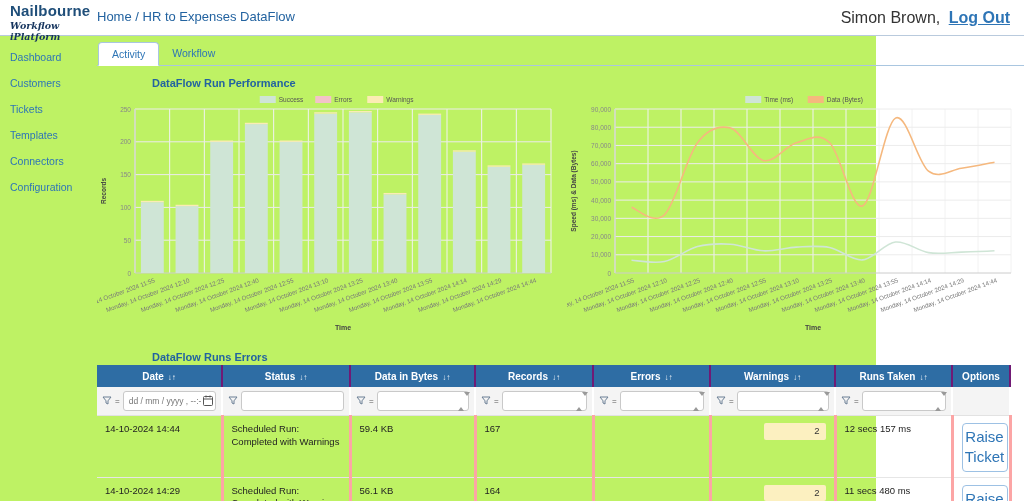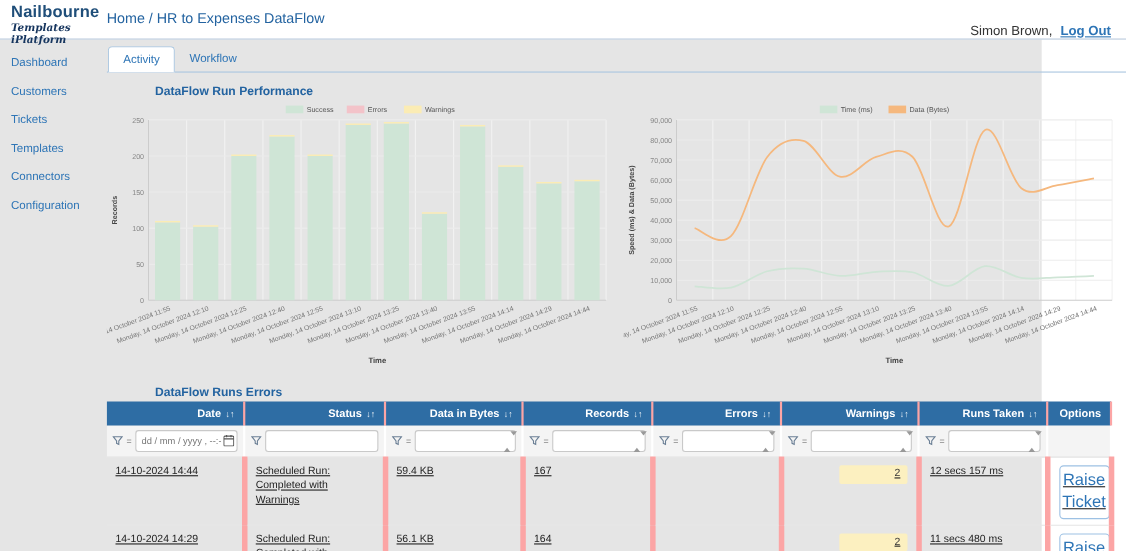--- a/index.html
+++ b/index.html
@@ -1,87 +1,87 @@
 <!DOCTYPE html>
 <html><head>
 <meta charset="utf-8">
 <style>
   * { margin:0; padding:0; box-sizing:border-box; }
   html,body { width:1024px; height:501px; overflow:hidden; background:#fff;
     font-family:"Liberation Sans", sans-serif; }
-  .app { position:relative; width:947px; height:501px; background:#e5e5e5; }
+  .app { position:relative; width:876px; height:501px; background:#bef264; }
 
   
   .top-header { position:absolute; left:0; top:0; width:1024px; height:36px;
     border-bottom:1px solid #b9cadd; background:#fff; }
   .brand { position:absolute; left:10px; top:2px; width:86px; }
   .brand-name { font-size:15px; font-weight:bold; color:#1f4e79; letter-spacing:.2px; }
   .brand-tagline { font-family:"DejaVu Serif", serif; font-style:italic; font-weight:bold;
     font-size:9.5px; color:#16355e; margin-top:1px; }
   .page-title { position:absolute; left:97px; top:0; line-height:34px;
     font-size:13px; font-weight:normal; color:#2363a0; }
-  .user-area { position:absolute; right:14px; top:10px; line-height:36px; font-size:12px; color:#333; }
+  .user-area { position:absolute; right:14px; top:0; line-height:36px; font-size:16px; color:#333; }
   .user-area a { color:#2e75b6; font-weight:bold; text-decoration:underline; margin-left:4px; cursor:pointer; }
 
   
   .sidebar { position:absolute; left:0; top:36px; width:97px; padding:15px 0 0 10px; }
   .side-item { display:block; font-size:10.5px; color:#2e75b6; text-decoration:none;
     margin-bottom:14px; cursor:pointer; }
 
   
   .main { position:absolute; left:97px; top:36px; width:927px; height:465px; overflow:hidden; }
 
   .tabs { display:flex; border-bottom:1px solid #a9c6e0; margin-top:6px; padding-left:1px; }
   .tab { font-size:10.5px; color:#2e75b6; padding:5px 13px; cursor:pointer; }
   .tab.active { border:1px solid #a9c6e0; border-bottom:1px solid #fff; border-radius:4px 4px 0 0;
     margin-bottom:-1px; background:#fff; }
 
-  .section-title { font-size:11px; font-weight:bold; color:#2363a0; margin:11px 0 2px 0;padding-left:44px; }
+  .section-title { font-size:11px; font-weight:bold; color:#2363a0; margin:11px 0 2px 11px;padding-left:44px; }
 
   .charts-row { display:flex; gap:8px; }
   svg text { font-family:"Liberation Sans", sans-serif; }
 
   
   table.runs { border-collapse:collapse; width:913px; table-layout:fixed; font-size:9.5px; }
   table.runs th { background:#2e6da4; color:#fff; font-size:10px; font-weight:bold;
-    text-align:right; padding:3px 8px; height:22px; border-right:2px solid #fca5a5; white-space:nowrap; }
+    text-align:center; padding:3px 8px; height:22px; border-right:2px solid #701a75; white-space:nowrap; }
   table.runs th .sort { font-size:8px; font-weight:normal; margin-left:4px; opacity:.9; }
   tr.filter-row td { background:#f4f4f4; border-right:2px solid #fff; border-bottom:1px solid #e2e2e2;
     padding:4px 5px; height:28px; }
   .filter-wrap { display:flex; align-items:center; gap:3px; }
   .funnel { flex:0 0 auto; display:inline-flex; cursor:pointer; }
   .mm { font-size:8px; color:#555; cursor:pointer; }
   .f-input { position:relative; flex:1 1 auto; }
   .f-input input { width:100%; height:20px; border:1px solid #c9c9c9; border-radius:3px;
     font-size:8.5px; color:#444; padding:0 14px 0 5px; background:#fff;
     font-family:"Liberation Sans", sans-serif; }
   .f-input input::placeholder { color:#777; }
   .spin { position:absolute; right:4px; top:5px; width:7px; height:10px; cursor:pointer; }
   .spin .up { width:0; height:0; border-left:3px solid transparent; border-right:3px solid transparent;
     border-bottom:4px solid #999; margin-bottom:2px; }
   .spin .dn { width:0; height:0; border-left:3px solid transparent; border-right:3px solid transparent;
     border-top:4px solid #999; }
   .cal { position:absolute; right:3px; top:4px; cursor:pointer; }
-  tr.data-row td { border-bottom:1px solid #e6e6e6; border-right:5px solid #fca5a5;
-    padding:7px 8px 5px 8px; vertical-align:top; color:#222; height:36px; line-height:1.35;text-decoration:underline; }
+  tr.data-row td { border-bottom:1px solid #e6e6e6; border-right:3px solid #fca5a5;
+    padding:7px 8px 5px 8px; vertical-align:top; color:#222; height:36px; line-height:1.35; }
   .warn-badge { display:block; margin-left:auto; width:62px; background:#fcf0c0;
     border-radius:2px; text-align:right; padding:2px 6px; color:#333; }
   .raise-btn { display:block; margin:0 auto; width:46px; background:#fff; border:1px solid #9dc1e4;
     border-radius:4px; color:#2e75b6; font-size:15px; line-height:1.35; text-align:center;
     padding:3px 2px; cursor:pointer; font-family:"Liberation Sans", sans-serif; }
 </style>
 </head>
 <body>
 
 <div class="app">
 
   <header class="top-header">
     <div class="brand">
       <div class="brand-name">Nailbourne</div>
-      <div class="brand-tagline">Templates iPlatform</div>
+      <div class="brand-tagline">Workflow iPlatform</div>
     </div>
     <div class="page-title">Home / HR to Expenses DataFlow</div>
     <div class="user-area">
       <span>Simon Brown,</span>
       <a>Log Out</a>
     </div>
   </header>
 
   <nav class="sidebar">
     <a class="side-item">Dashboard</a>

